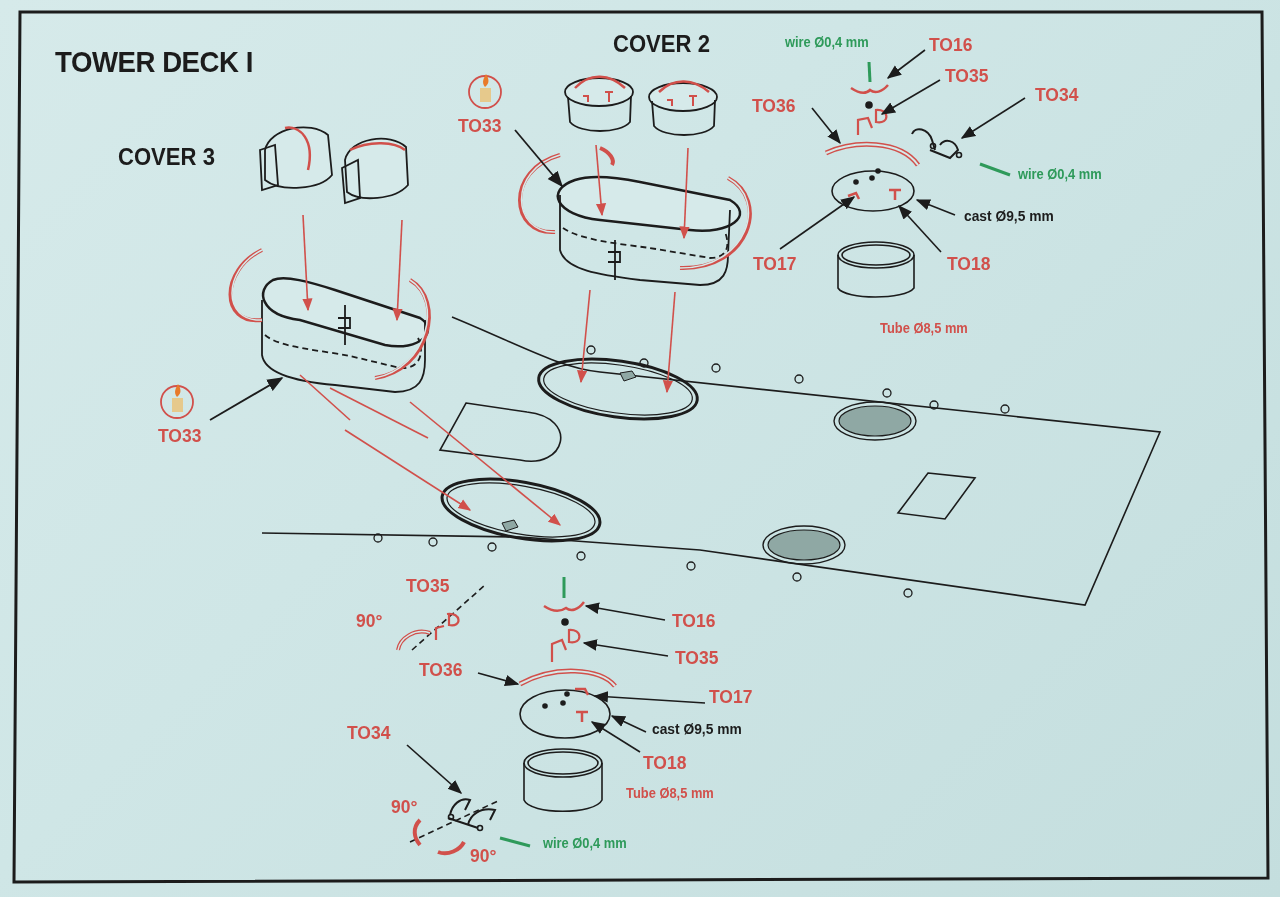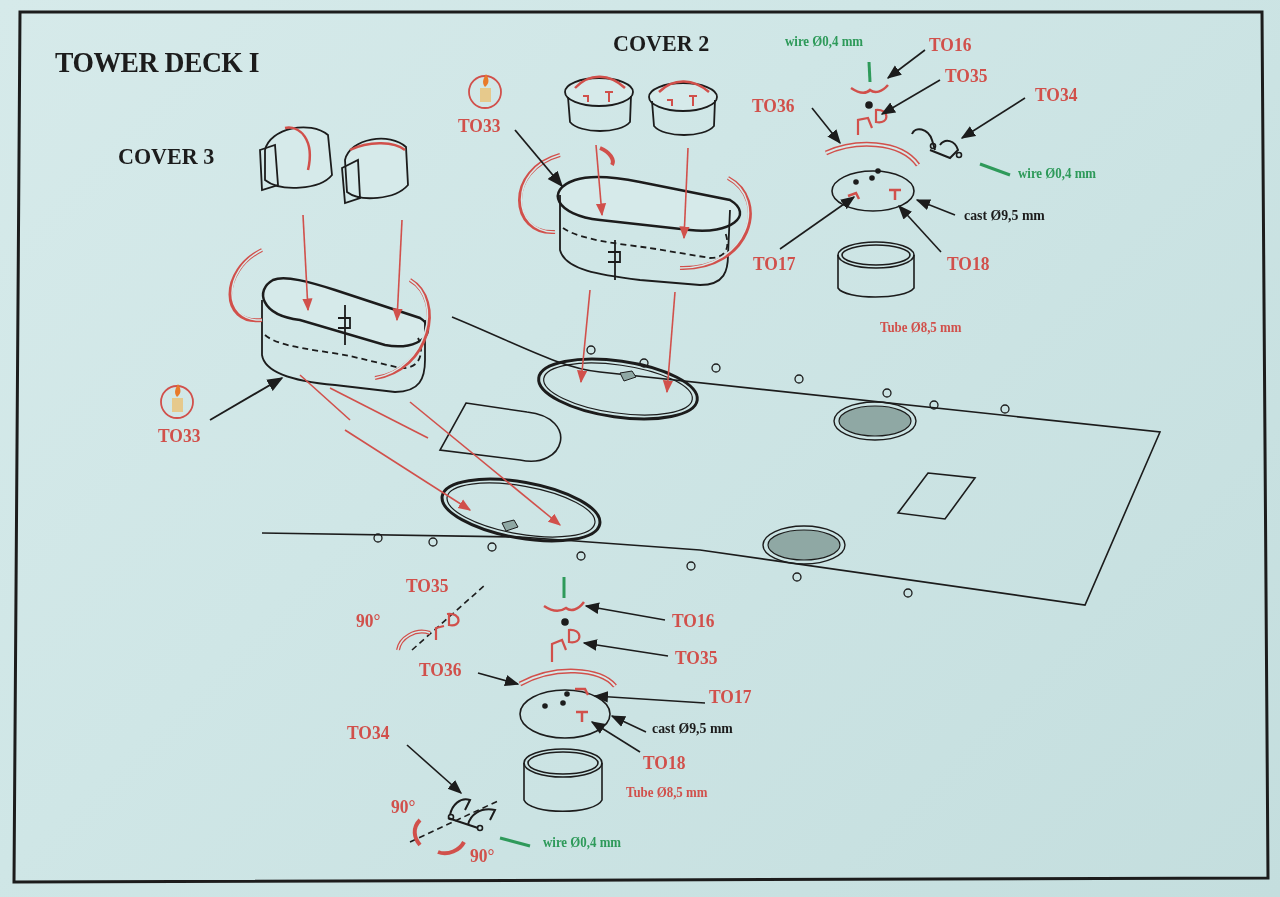--- a/index.html
+++ b/index.html
@@ -5,21 +5,20 @@
   html, body { margin: 0; padding: 0; }
   body {
     width: 1280px; height: 897px; overflow: hidden;
     background: #c7e0e0;
     font-family: "Liberation Sans", sans-serif;
     position: relative;
   }
   #sheet {
     position: absolute; left: 0; top: 0; width: 1280px; height: 897px;
     background: linear-gradient(135deg, #d6eaea 0%, #cfe6e6 40%, #c4dede 100%);
-    font-family: Liberation Serif, serif;
   }
   svg { position: absolute; left: 0; top: 0; }
   .lbl { position: absolute; font-weight: bold; white-space: nowrap; transform: scaleX(0.92); transform-origin: left top; }
   .title { font-size: 30px; color: #1c1c1c; letter-spacing: -0.5px; }
   .heading { font-size: 24px; color: #1c1c1c; }
   .part { font-size: 19px; color: #d1504b; }
   .note-green { font-size: 14px; color: #2e9a5a; }
   .note-black { font-size: 15px; color: #1c1c1c; }
   .note-red { font-size: 14px; color: #d1504b; }
   .deg { font-size: 19px; color: #d1504b; }

